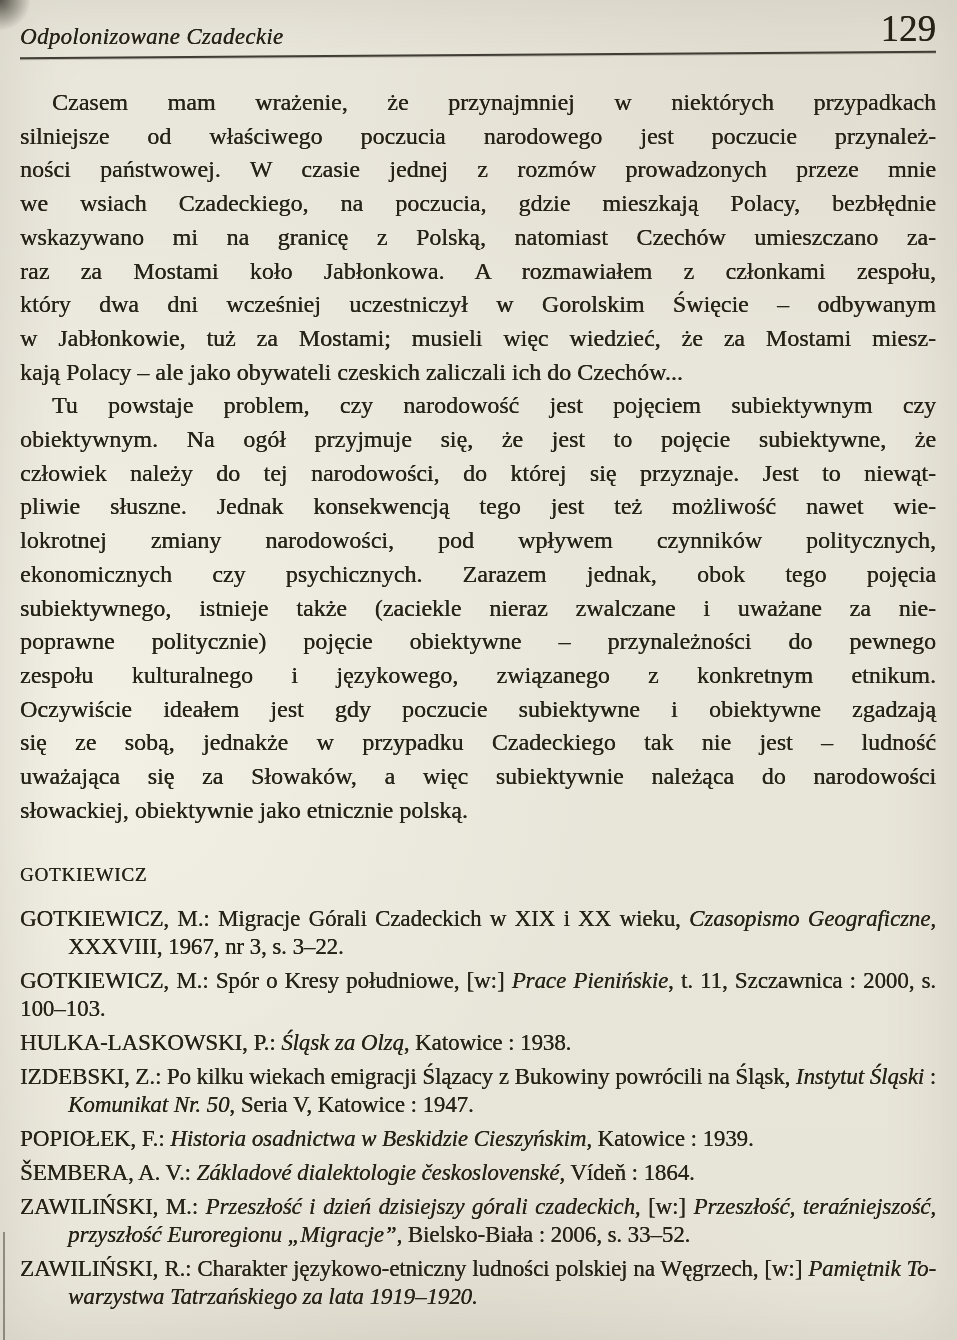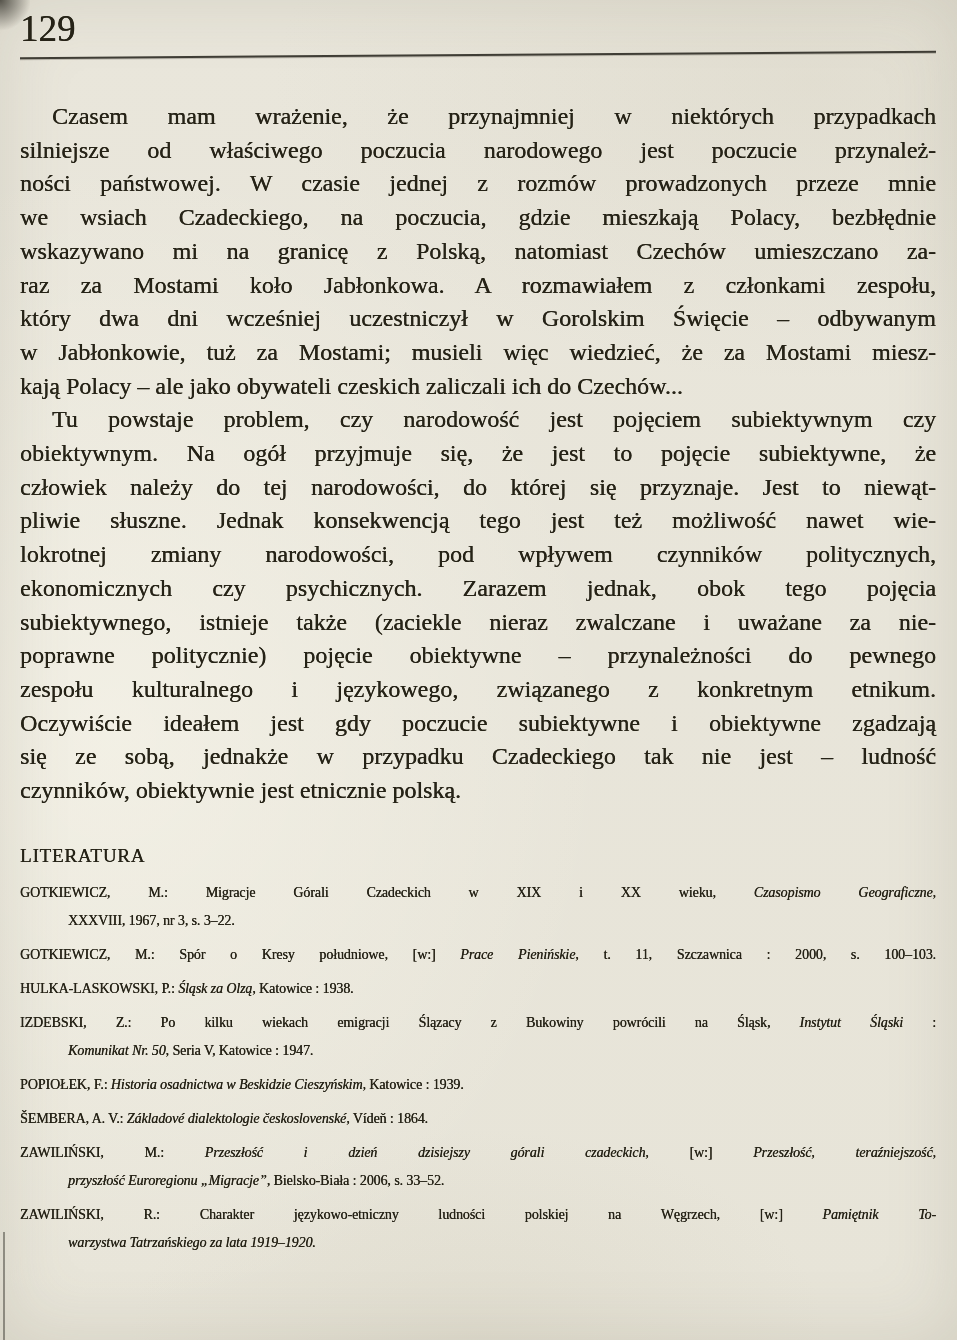--- a/index.html
+++ b/index.html
@@ -27,40 +27,41 @@
   .edge-line{
     position:absolute;left:3px;top:1232px;width:2px;height:108px;
     background:rgba(62,60,52,0.5);filter:blur(0.4px);
   }
   .content{position:absolute;left:20px;top:20px;width:916px;}
   .header{display:flex;justify-content:space-between;align-items:flex-end;height:30px;}
   .running-title{font-style:italic;font-size:23px;letter-spacing:0.3px;text-shadow:0.3px 0 0 currentColor;}
   .page-number{font-size:37px;text-shadow:0.3px 0 0 currentColor;}
   .rule{height:2px;background:var(--rule);margin-top:4px;transform:rotate(-0.4deg);
         box-shadow:0 1px 0 rgba(63,61,53,0.25);}
-  .body-text{margin-top:44px;font-size:24px;line-height:33.7px;text-shadow:0.3px 0 0 currentColor;}
+  .body-text{margin-top:30px;font-size:24px;line-height:33.7px;text-shadow:0.3px 0 0 currentColor;}
   .line{text-align:justify;text-align-last:justify;}
   .line.first{text-indent:32px;}
   .line.el{text-align-last:left;}
   .lit-heading{margin-top:37px;font-size:19px;letter-spacing:0.8px;text-shadow:0.3px 0 0 currentColor;}
-  .bib{margin-top:12px;font-size:14px;line-height:28px;letter-spacing:-0.1px;text-shadow:0.25px 0 0 currentColor;}
+  .bib{margin-top:19px;font-size:23px;line-height:28px;letter-spacing:-0.1px;text-shadow:0.25px 0 0 currentColor;}
   .entry{margin-bottom:6px;}
   .eline{text-align:justify;text-align-last:justify;}
   .eline.el{text-align-last:left;}
   .eline.cont{padding-left:48px;}
   .it{font-style:italic;}
 </style>
 </head>
 <body>
 
 <div class="corner-smudge"></div>
 <div class="edge-line"></div>
 
 <div class="content">
   <div class="header">
+    <span class="running-title">Odpolonizowane Czadeckie</span>
     <span class="page-number">129</span>
   </div>
   <div class="rule"></div>
   <div class="body-text" id="body-text">
       <div class="para">
         <div class="line first">Czasem mam wrażenie, że przynajmniej w niektórych przypadkach</div>
         <div class="line">silniejsze od właściwego poczucia narodowego jest poczucie przynależ-</div>
         <div class="line">ności państwowej. W czasie jednej z rozmów prowadzonych przeze mnie</div>
         <div class="line">we wsiach Czadeckiego, na poczucia, gdzie mieszkają Polacy, bezbłędnie</div>
         <div class="line">wskazywano mi na granicę z Polską, natomiast Czechów umieszczano za-</div>
@@ -74,24 +75,25 @@
         <div class="line">obiektywnym. Na ogół przyjmuje się, że jest to pojęcie subiektywne, że</div>
         <div class="line">człowiek należy do tej narodowości, do której się przyznaje. Jest to niewąt-</div>
         <div class="line">pliwie słuszne. Jednak konsekwencją tego jest też możliwość nawet wie-</div>
         <div class="line">lokrotnej zmiany narodowości, pod wpływem czynników politycznych,</div>
         <div class="line">ekonomicznych czy psychicznych. Zarazem jednak, obok tego pojęcia</div>
         <div class="line">subiektywnego, istnieje także (zaciekle nieraz zwalczane i uważane za nie-</div>
         <div class="line">poprawne politycznie) pojęcie obiektywne – przynależności do pewnego</div>
         <div class="line">zespołu kulturalnego i językowego, związanego z konkretnym etnikum.</div>
         <div class="line">Oczywiście ideałem jest gdy poczucie subiektywne i obiektywne zgadzają</div>
         <div class="line">się ze sobą, jednakże w przypadku Czadeckiego tak nie jest – ludność</div>
-        <div class="line el">czynników, obiektywnie jest etnicznie polską.</div>
+        <div class="line">uważająca się za Słowaków, a więc subiektywnie należąca do narodowości</div>
+        <div class="line el">słowackiej, obiektywnie jako etnicznie polską.</div>
       </div>
     </div>
-  <div class="lit-heading">LITERATURA</div>
+  <div class="lit-heading">GOTKIEWICZ</div>
   <div class="bib" id="bib">
       <div class="entry">
         <div class="eline"><span>GOTKIEWICZ, M.: Migracje Górali Czadeckich w XIX i XX wieku, </span><span class="it">Czasopismo Geograficzne,</span></div>
         <div class="eline cont el"><span>XXXVIII, 1967, nr 3, s. 3–22.</span></div>
       </div>
       <div class="entry">
         <div class="eline"><span>GOTKIEWICZ, M.: Spór o Kresy południowe, [w:] </span><span class="it">Prace Pienińskie</span><span>, t. 11, Szczawnica : 2000, s. 100–103.</span></div>
       </div>
       <div class="entry">
         <div class="eline el"><span>HULKA-LASKOWSKI, P.: </span><span class="it">Śląsk za Olzą</span><span>, Katowice : 1938.</span></div>

